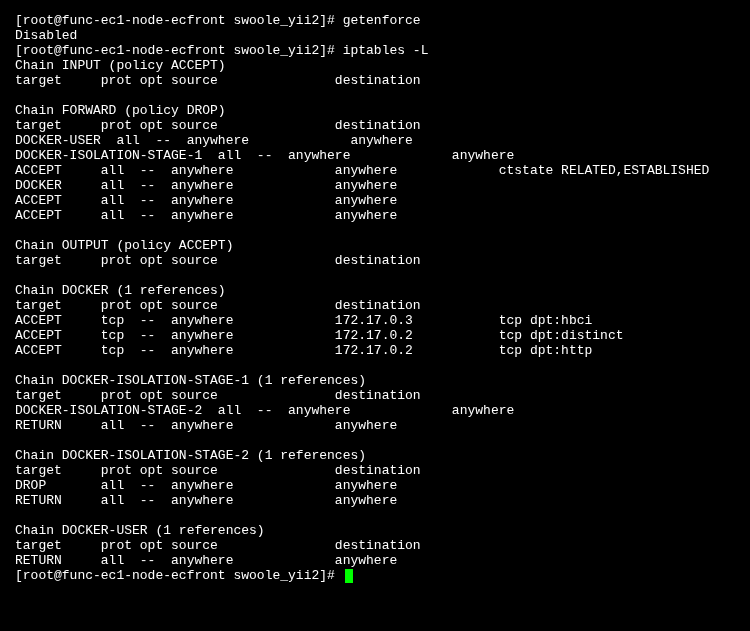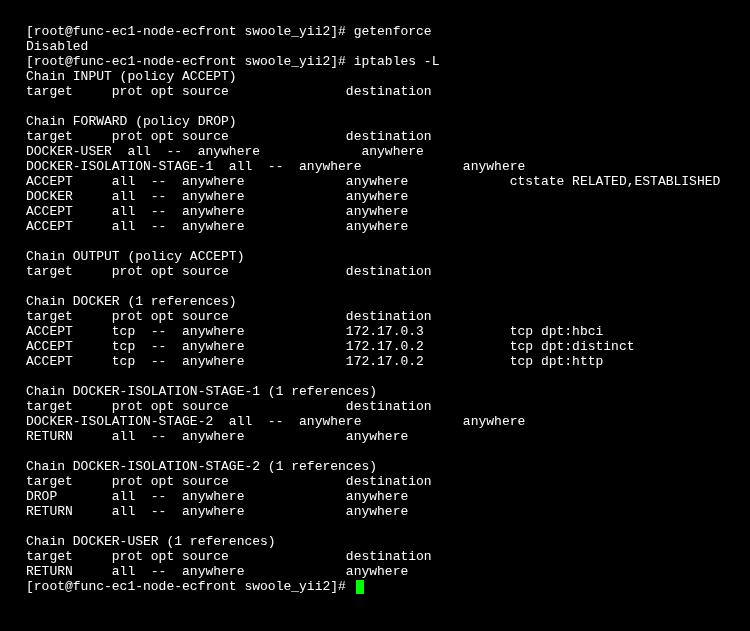--- a/index.html
+++ b/index.html
@@ -1,17 +1,17 @@
 <!DOCTYPE html>
 <html><head>
 <meta charset="utf-8">
 <style>
   html,body{margin:0;padding:0;background:#000;color:#fff;}
   pre{
-    margin:18px;
+    margin:7px;
     padding:6px 8px;
     font-family:"Courier New",Courier,monospace;
     font-size:13px;
     line-height:15px;
     white-space:pre;
     letter-spacing:0px;
   }
   .cursor{
     display:inline-block;
     width:8px;height:14px;

